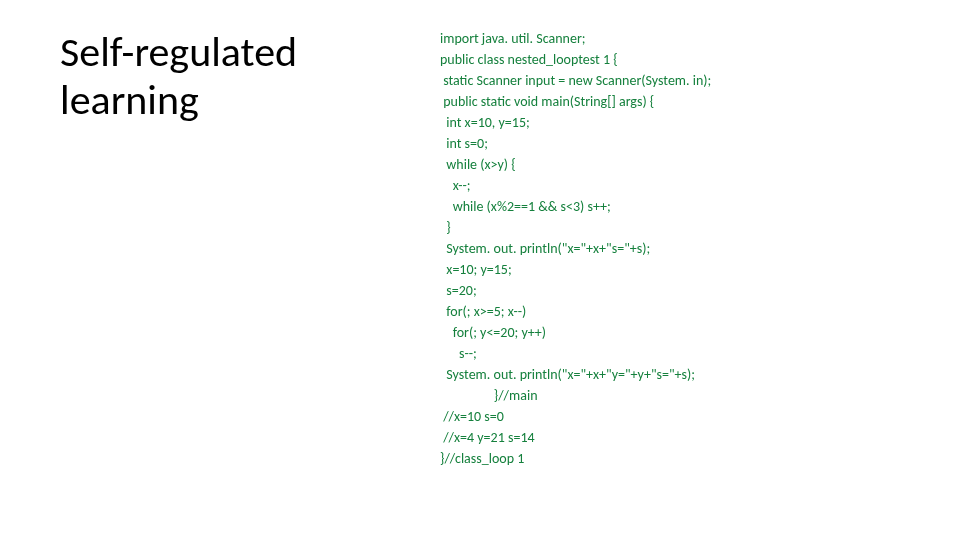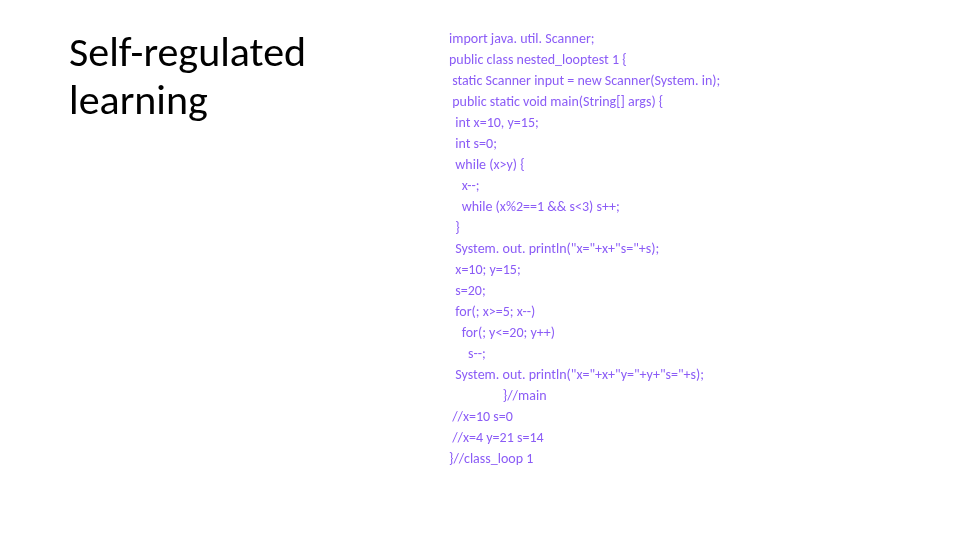--- a/index.html
+++ b/index.html
@@ -11,42 +11,41 @@
     font-family: Calibri, "Segoe UI", Arial, sans-serif;
     color: #000000;
     overflow: hidden;
   }
   .slide {
     position: relative;
     width: 766px;
     height: 540px;
     box-sizing: border-box;
     padding: 30px 40px;
-    margin-left: 9px;
   }
   .title {
     position: absolute;
     left: 60px;
     top: 28px;
     width: 350px;
     font-size: 42px;
     line-height: 1.15;
     font-weight: 400;
     color: #000000;
   }
   .code {
     position: absolute;
     left: 440px;
     top: 28px;
     width: 480px;
     font-size: 14px;
     line-height: 1.5;
     font-family: Calibri, "Segoe UI", Arial, sans-serif;
     white-space: pre;
-    color: #8b5cf6;
+    color: #15803d;
   }
 </style>
 </head>
 <body>
 
 <div class="slide">
   <div class="title">Self-regulated learning</div>
   <div class="code">import java. util. Scanner;
 public class nested_looptest 1 {
  static Scanner input = new Scanner(System. in);

